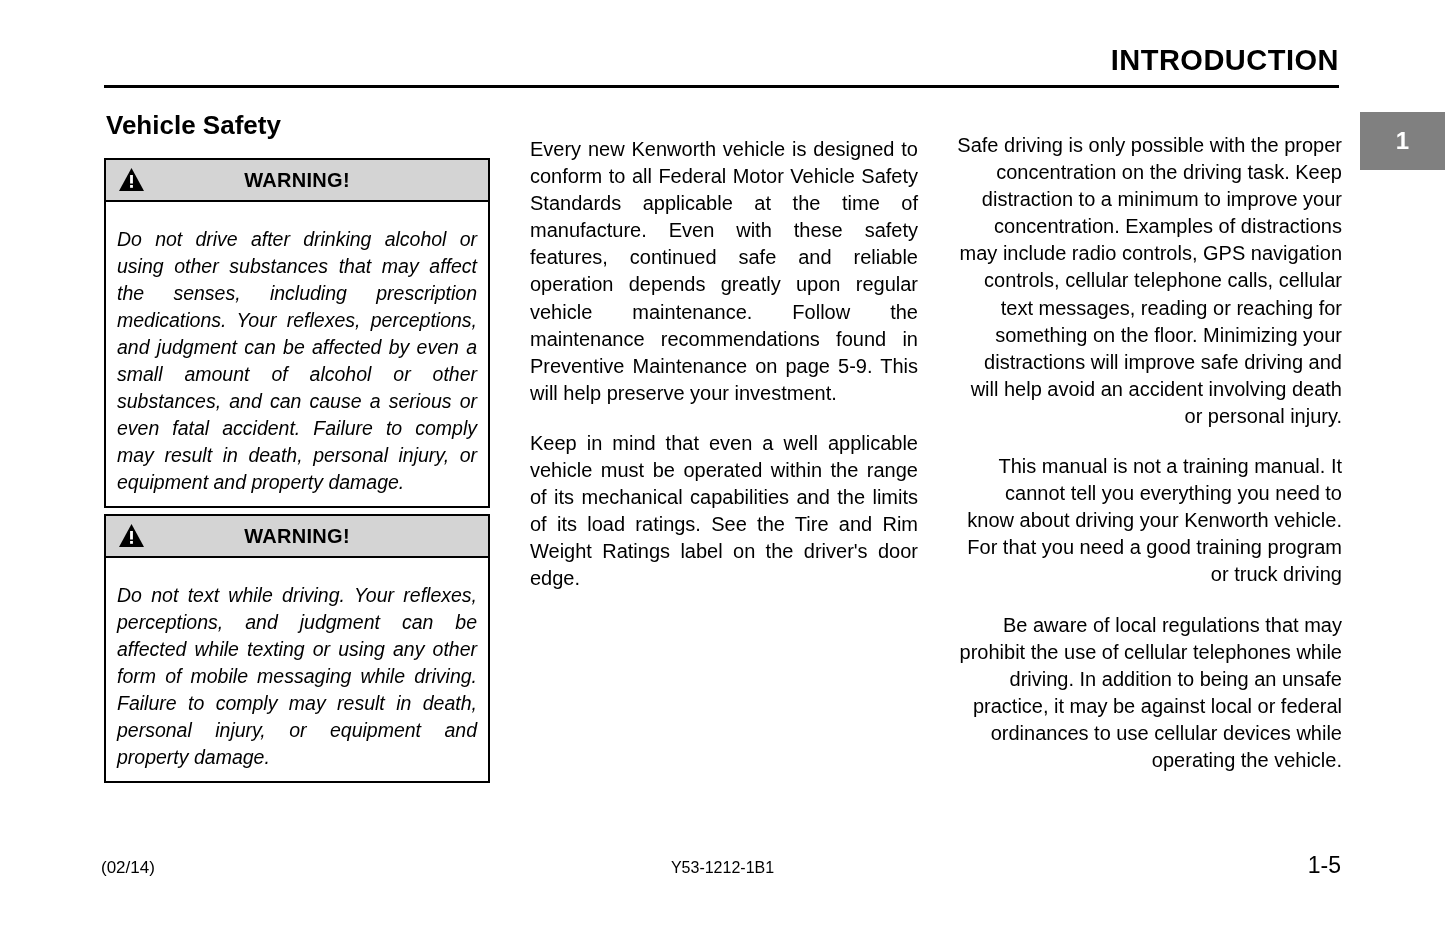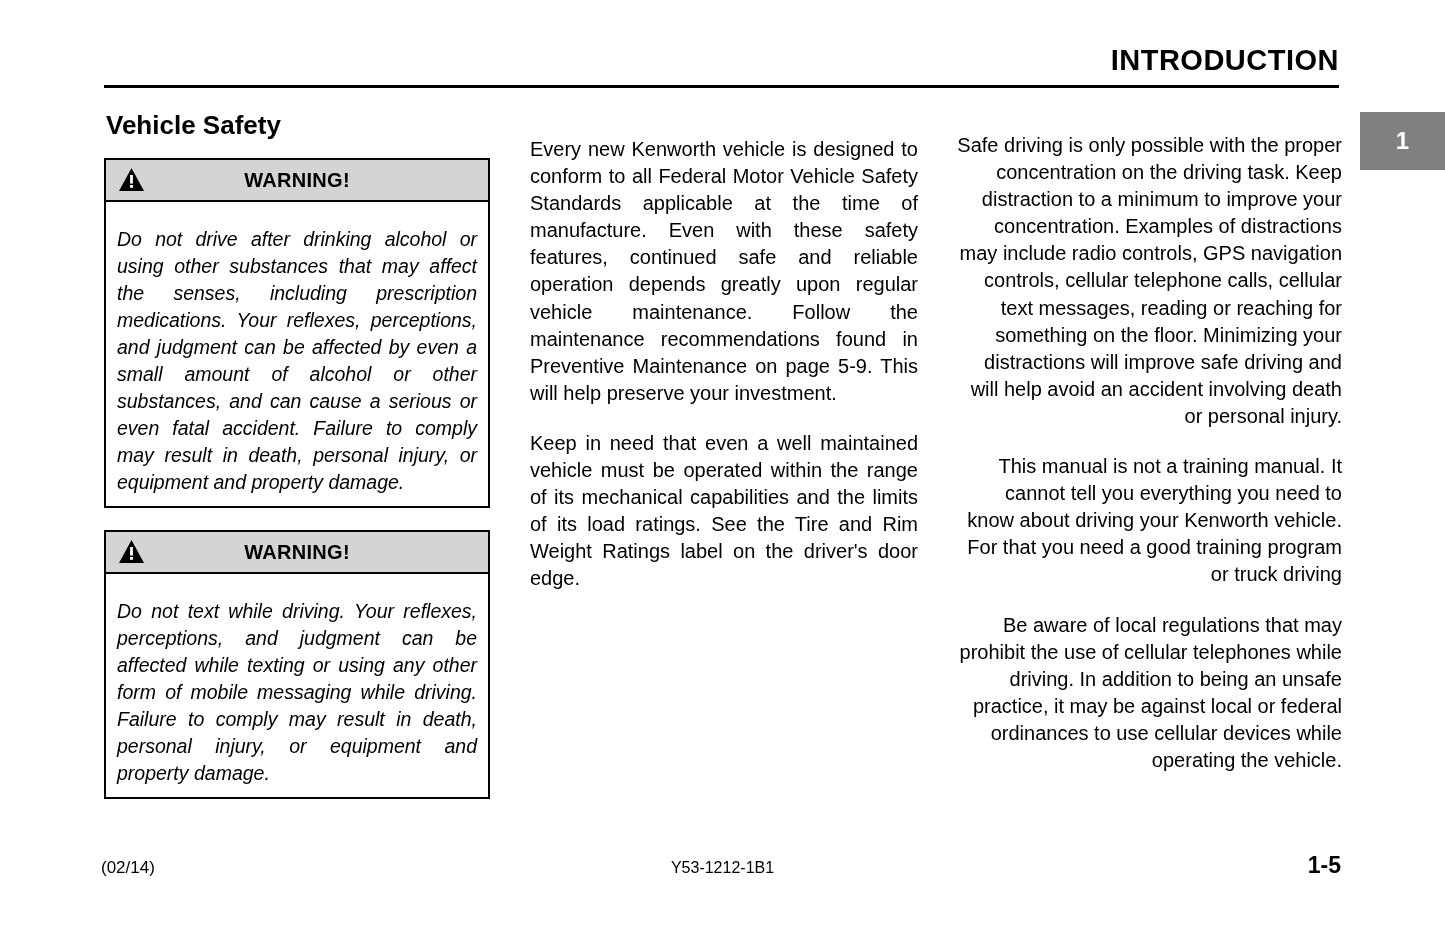--- a/index.html
+++ b/index.html
@@ -64,21 +64,21 @@
     width: 386px;
   }
   .section-title {
     font-size: 26px;
     font-weight: bold;
     margin: 0 0 17px 2px;
   }
 
   .warning-box {
     border: 2px solid #000000;
-    margin-bottom: 22px;
+    margin-bottom: 6px;
     background: #ffffff;
   }
   .warning-head {
     background: #d4d4d4;
     border-bottom: 2px solid #000000;
     height: 40px;
     display: flex;
     align-items: center;
     position: relative;
   }
@@ -140,21 +140,21 @@
     top: 859px;
     width: 1445px;
     text-align: center;
     font-size: 16px;
   }
   .footer-right {
     position: absolute;
     right: 104px;
     top: 852px;
     font-size: 23px;
-    font-weight: bold;
+    font-weight: normal;
   }
 </style>
 </head>
 <body>
 
 <div class="page">
 
   <div class="header-title">INTRODUCTION</div>
   <div class="header-rule"></div>
 
@@ -193,21 +193,21 @@
         <span class="label">WARNING!</span>
       </div>
       <div class="warning-body">
         <p>Do not text while driving.  Your reflexes, perceptions, and judgment can be affected while texting or using any other form of mobile messaging while driving. Failure to comply may result in death, personal injury, or equipment and property damage.</p>
       </div>
     </div>
   </div>
 
   <div class="col2">
     <p class="body-p">Every new Kenworth vehicle is designed to conform to all Federal Motor Vehicle Safety Standards applicable at the time of manufacture. Even with these safety features, continued safe and reliable operation depends greatly upon regular vehicle maintenance. Follow the maintenance recommendations found in Preventive Maintenance on page 5-9.  This will help preserve your investment.</p>
-    <p class="body-p">Keep in need that even a well maintained vehicle must be operated within the range of its mechanical capabilities and the limits of its load ratings.  See the Tire and Rim Weight Ratings label on the driver's door edge.</p>
+    <p class="body-p">Keep in mind that even a well applicable vehicle must be operated within the range of its mechanical capabilities and the limits of its load ratings.  See the Tire and Rim Weight Ratings label on the driver's door edge.</p>
   </div>
 
   <div class="col3">
     <p class="body-p">Safe driving is only possible with the proper concentration on the driving task. Keep distraction to a minimum to improve your concentration. Examples of distractions may include radio controls, GPS navigation controls, cellular telephone calls, cellular text messages, reading or reaching for something on the floor.  Minimizing your distractions will improve safe driving and will help avoid an accident involving death or personal injury.</p>
     <p class="body-p">This manual is not a training manual.  It cannot tell you everything you need to know about driving your Kenworth vehicle.  For that you need a good training program or truck driving</p>
     <p class="body-p">Be aware of local regulations that may prohibit the use of cellular telephones while driving.  In addition to being an unsafe practice, it may be against local or federal ordinances to use cellular devices while operating the vehicle.</p>
   </div>
 
   <div class="footer-left">(02/14)</div>
   <div class="footer-center">Y53-1212-1B1</div>

